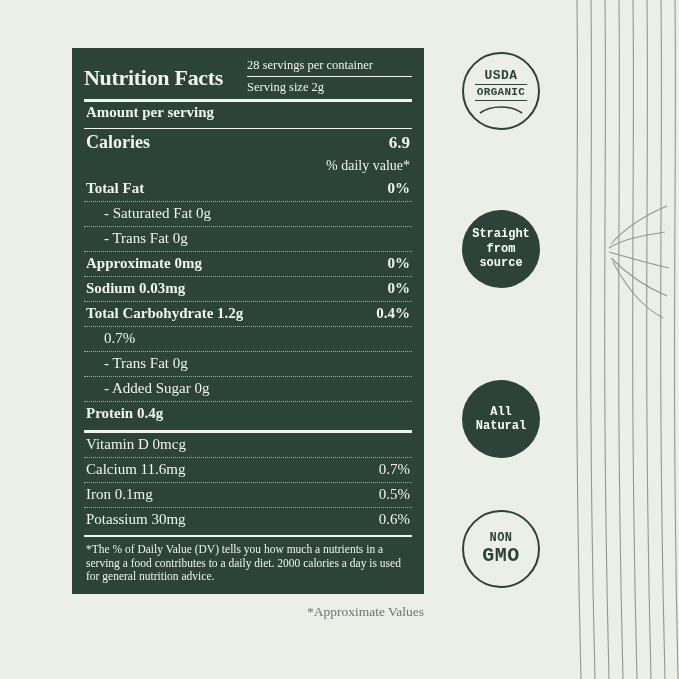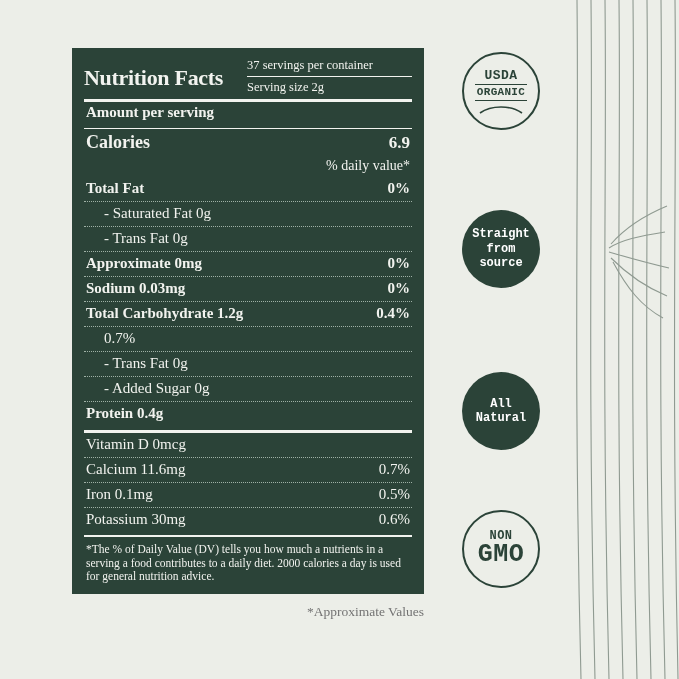--- a/index.html
+++ b/index.html
@@ -126,37 +126,37 @@
     color: #2b4338;
   }
   .badge-text {
     font-family: Liberation Mono, monospace;
     font-weight: bold;
     font-size: 12px;
     line-height: 1.2;
   }
   .badge-usda { left: 462px; top: 52px; }
   .badge-straight { left: 462px; top: 210px; }
-  .badge-natural { left: 462px; top: 372px; }
+  .badge-natural { left: 462px; top: 380px; }
   .badge-nongmo { left: 462px; top: 510px; }
 
   .usda-stack { display: flex; flex-direction: column; align-items: center; gap: 1px; }
   .usda-top { font-size: 13px; letter-spacing: 0.4px; }
   .usda-bot {
     font-size: 11px;
     letter-spacing: 0.3px;
     border-top: 1.5px solid #2b4338;
     border-bottom: 1.5px solid #2b4338;
     padding: 1px 2px;
   }
   .usda-arc { width: 44px; height: 9px; margin-top: 3px; }
 
   .nongmo-stack { display: flex; flex-direction: column; align-items: center; line-height: 1.05; }
   .nongmo-top { font-size: 12px; letter-spacing: 0.5px; }
-  .nongmo-bot { font-size: 25px; letter-spacing: 0.5px; }
+  .nongmo-bot { font-size: 20px; letter-spacing: 0.5px; }
 </style>
 </head>
 <body>
 
 <div class="page">
 
   <svg class="stalks" viewBox="0 0 110 679" preserveAspectRatio="none">
     <g fill="none" stroke="#8f9a91" stroke-width="1.1">
       <path d="M8 0 C 10 180, 4 360, 12 679"></path>
       <path d="M22 0 C 24 180, 18 360, 26 679"></path>
@@ -175,21 +175,21 @@
       <path d="M44 262 C 58 288, 72 306, 94 318"></path>
     </g>
   </svg>
 
   <div class="panel">
     <div class="panel-inner">
 
       <div class="hdr-row">
         <div class="nf-title">Nutrition Facts</div>
         <div class="hdr-right">
-          <div class="servings">37 servings per container</div>
+          <div class="servings">28 servings per container</div>
           <div class="serving-size">Serving size 2g</div>
         </div>
       </div>
 
       <div class="rule-thick"></div>
       <div class="amount-line">Amount per serving</div>
       <div class="rule-thin"></div>
 
       <div class="row calories-row">
         <span class="lbl">Calories</span>

